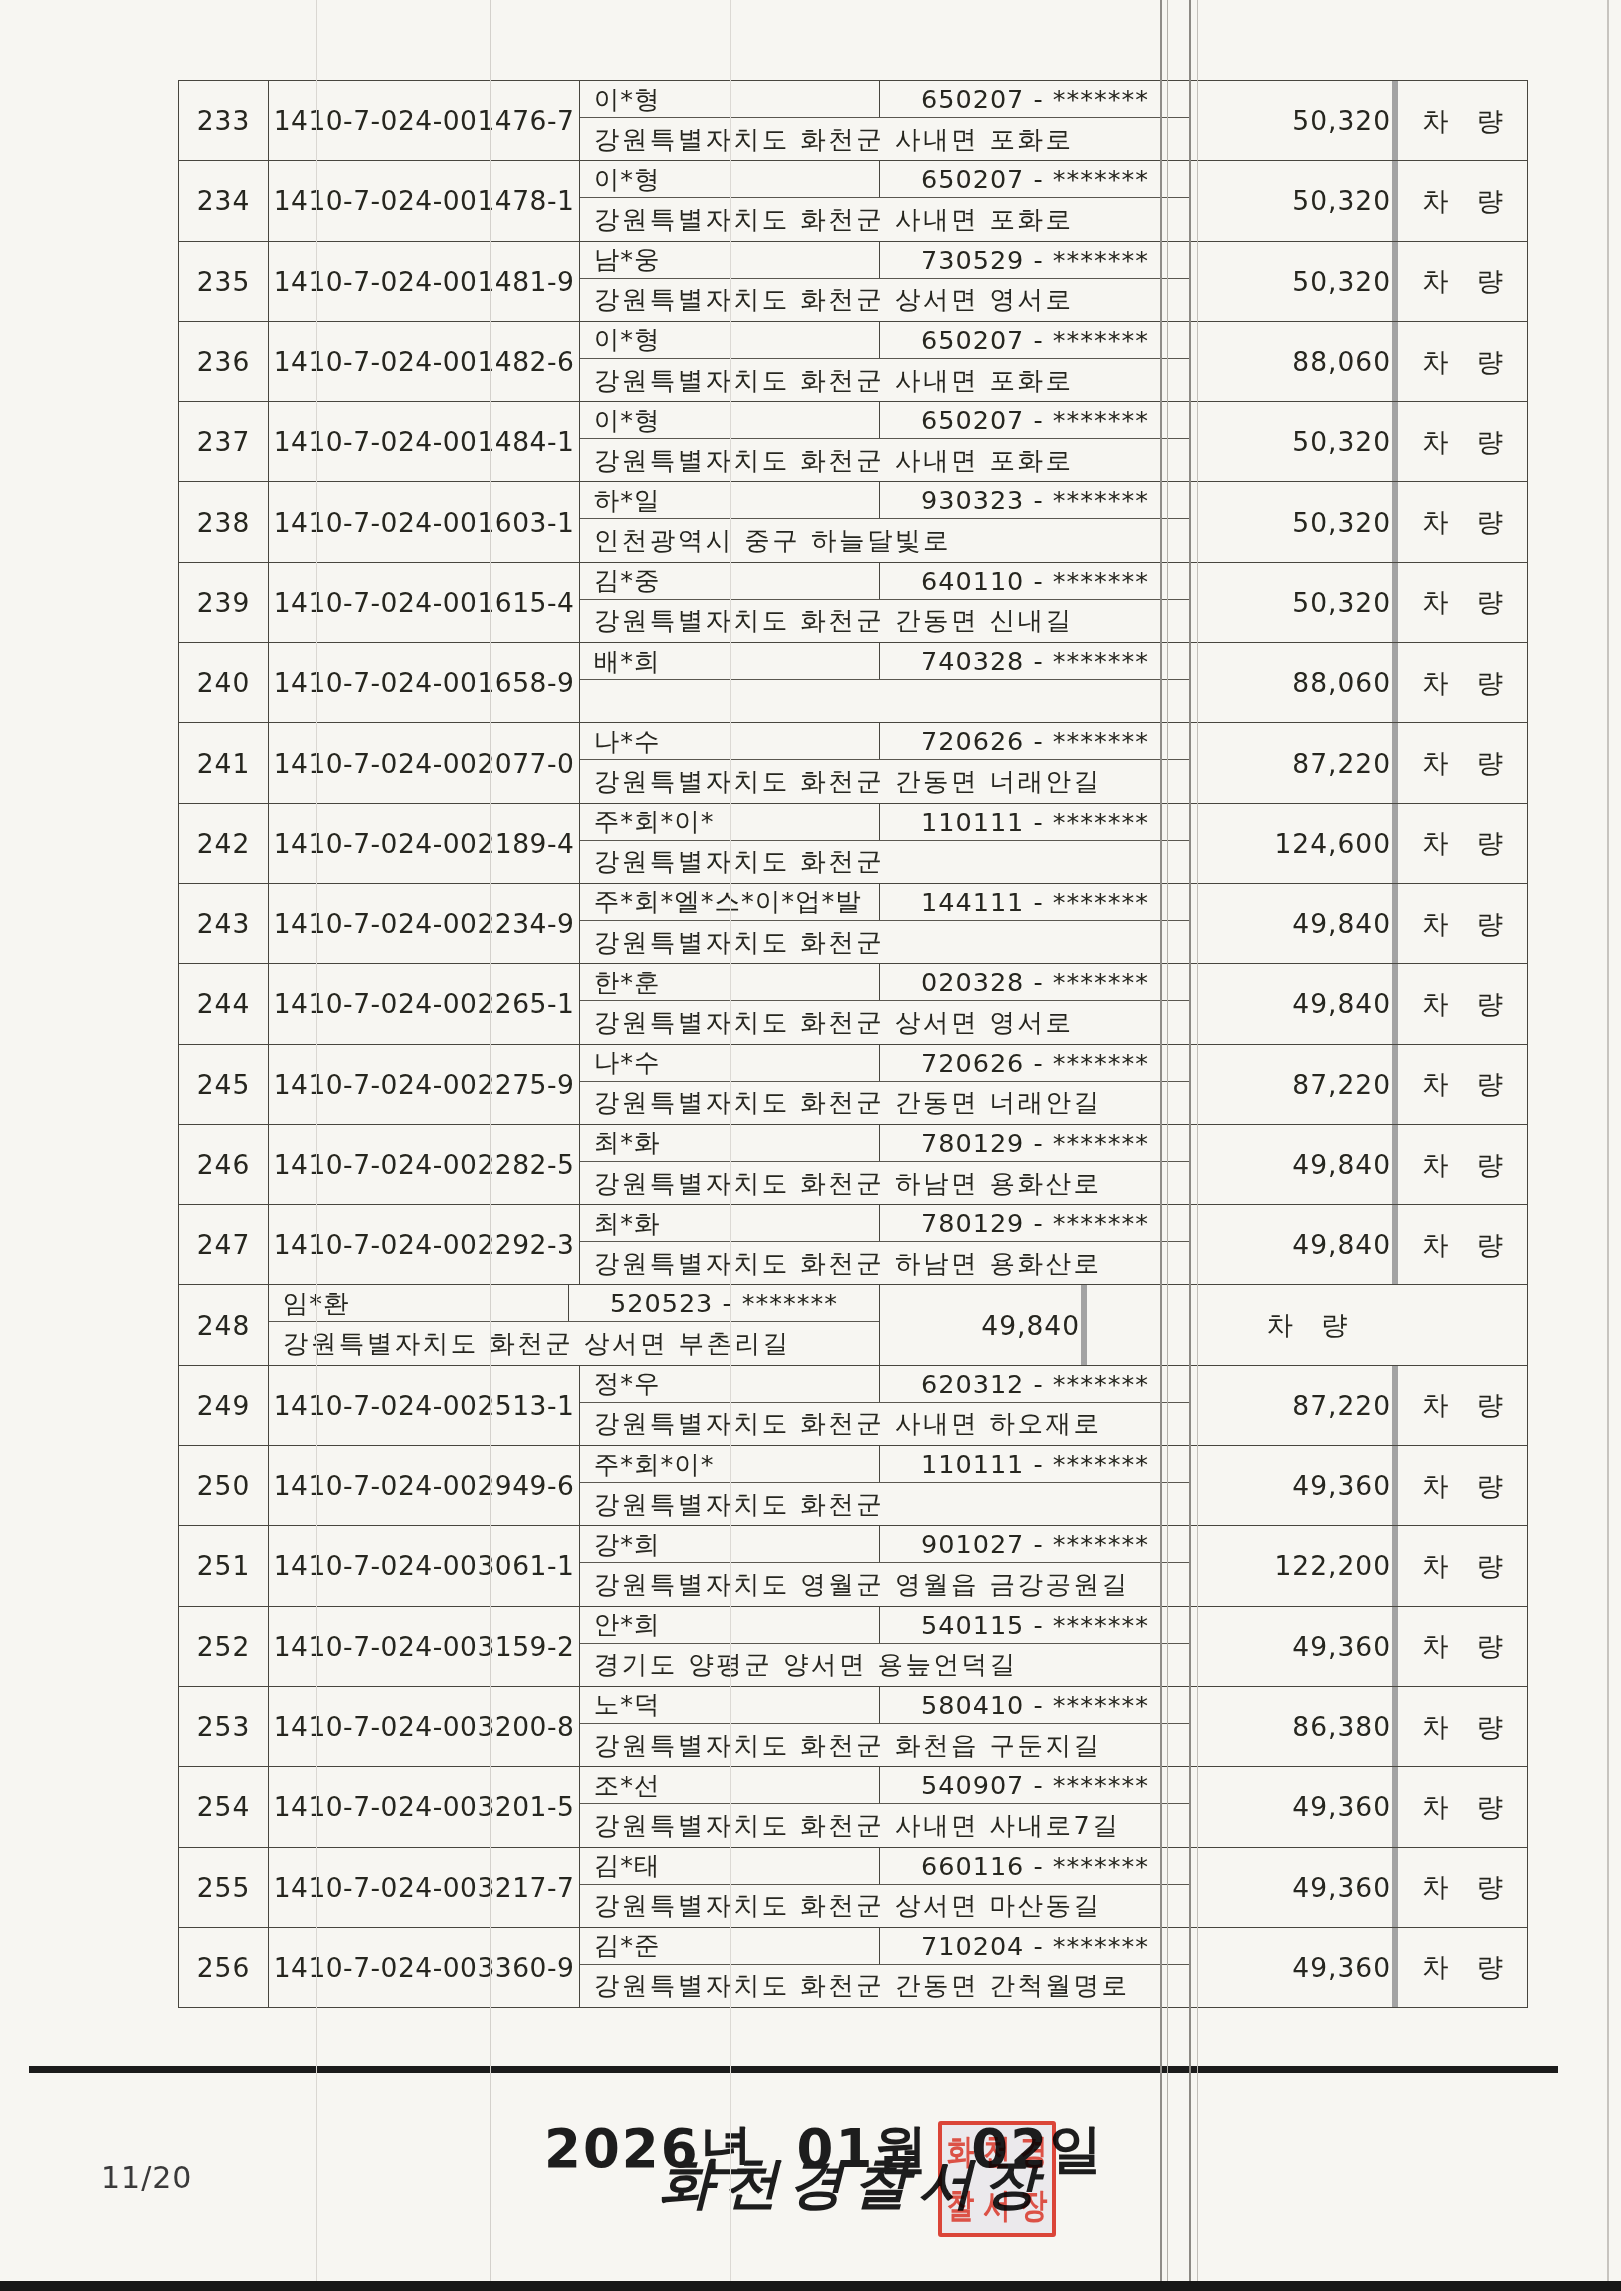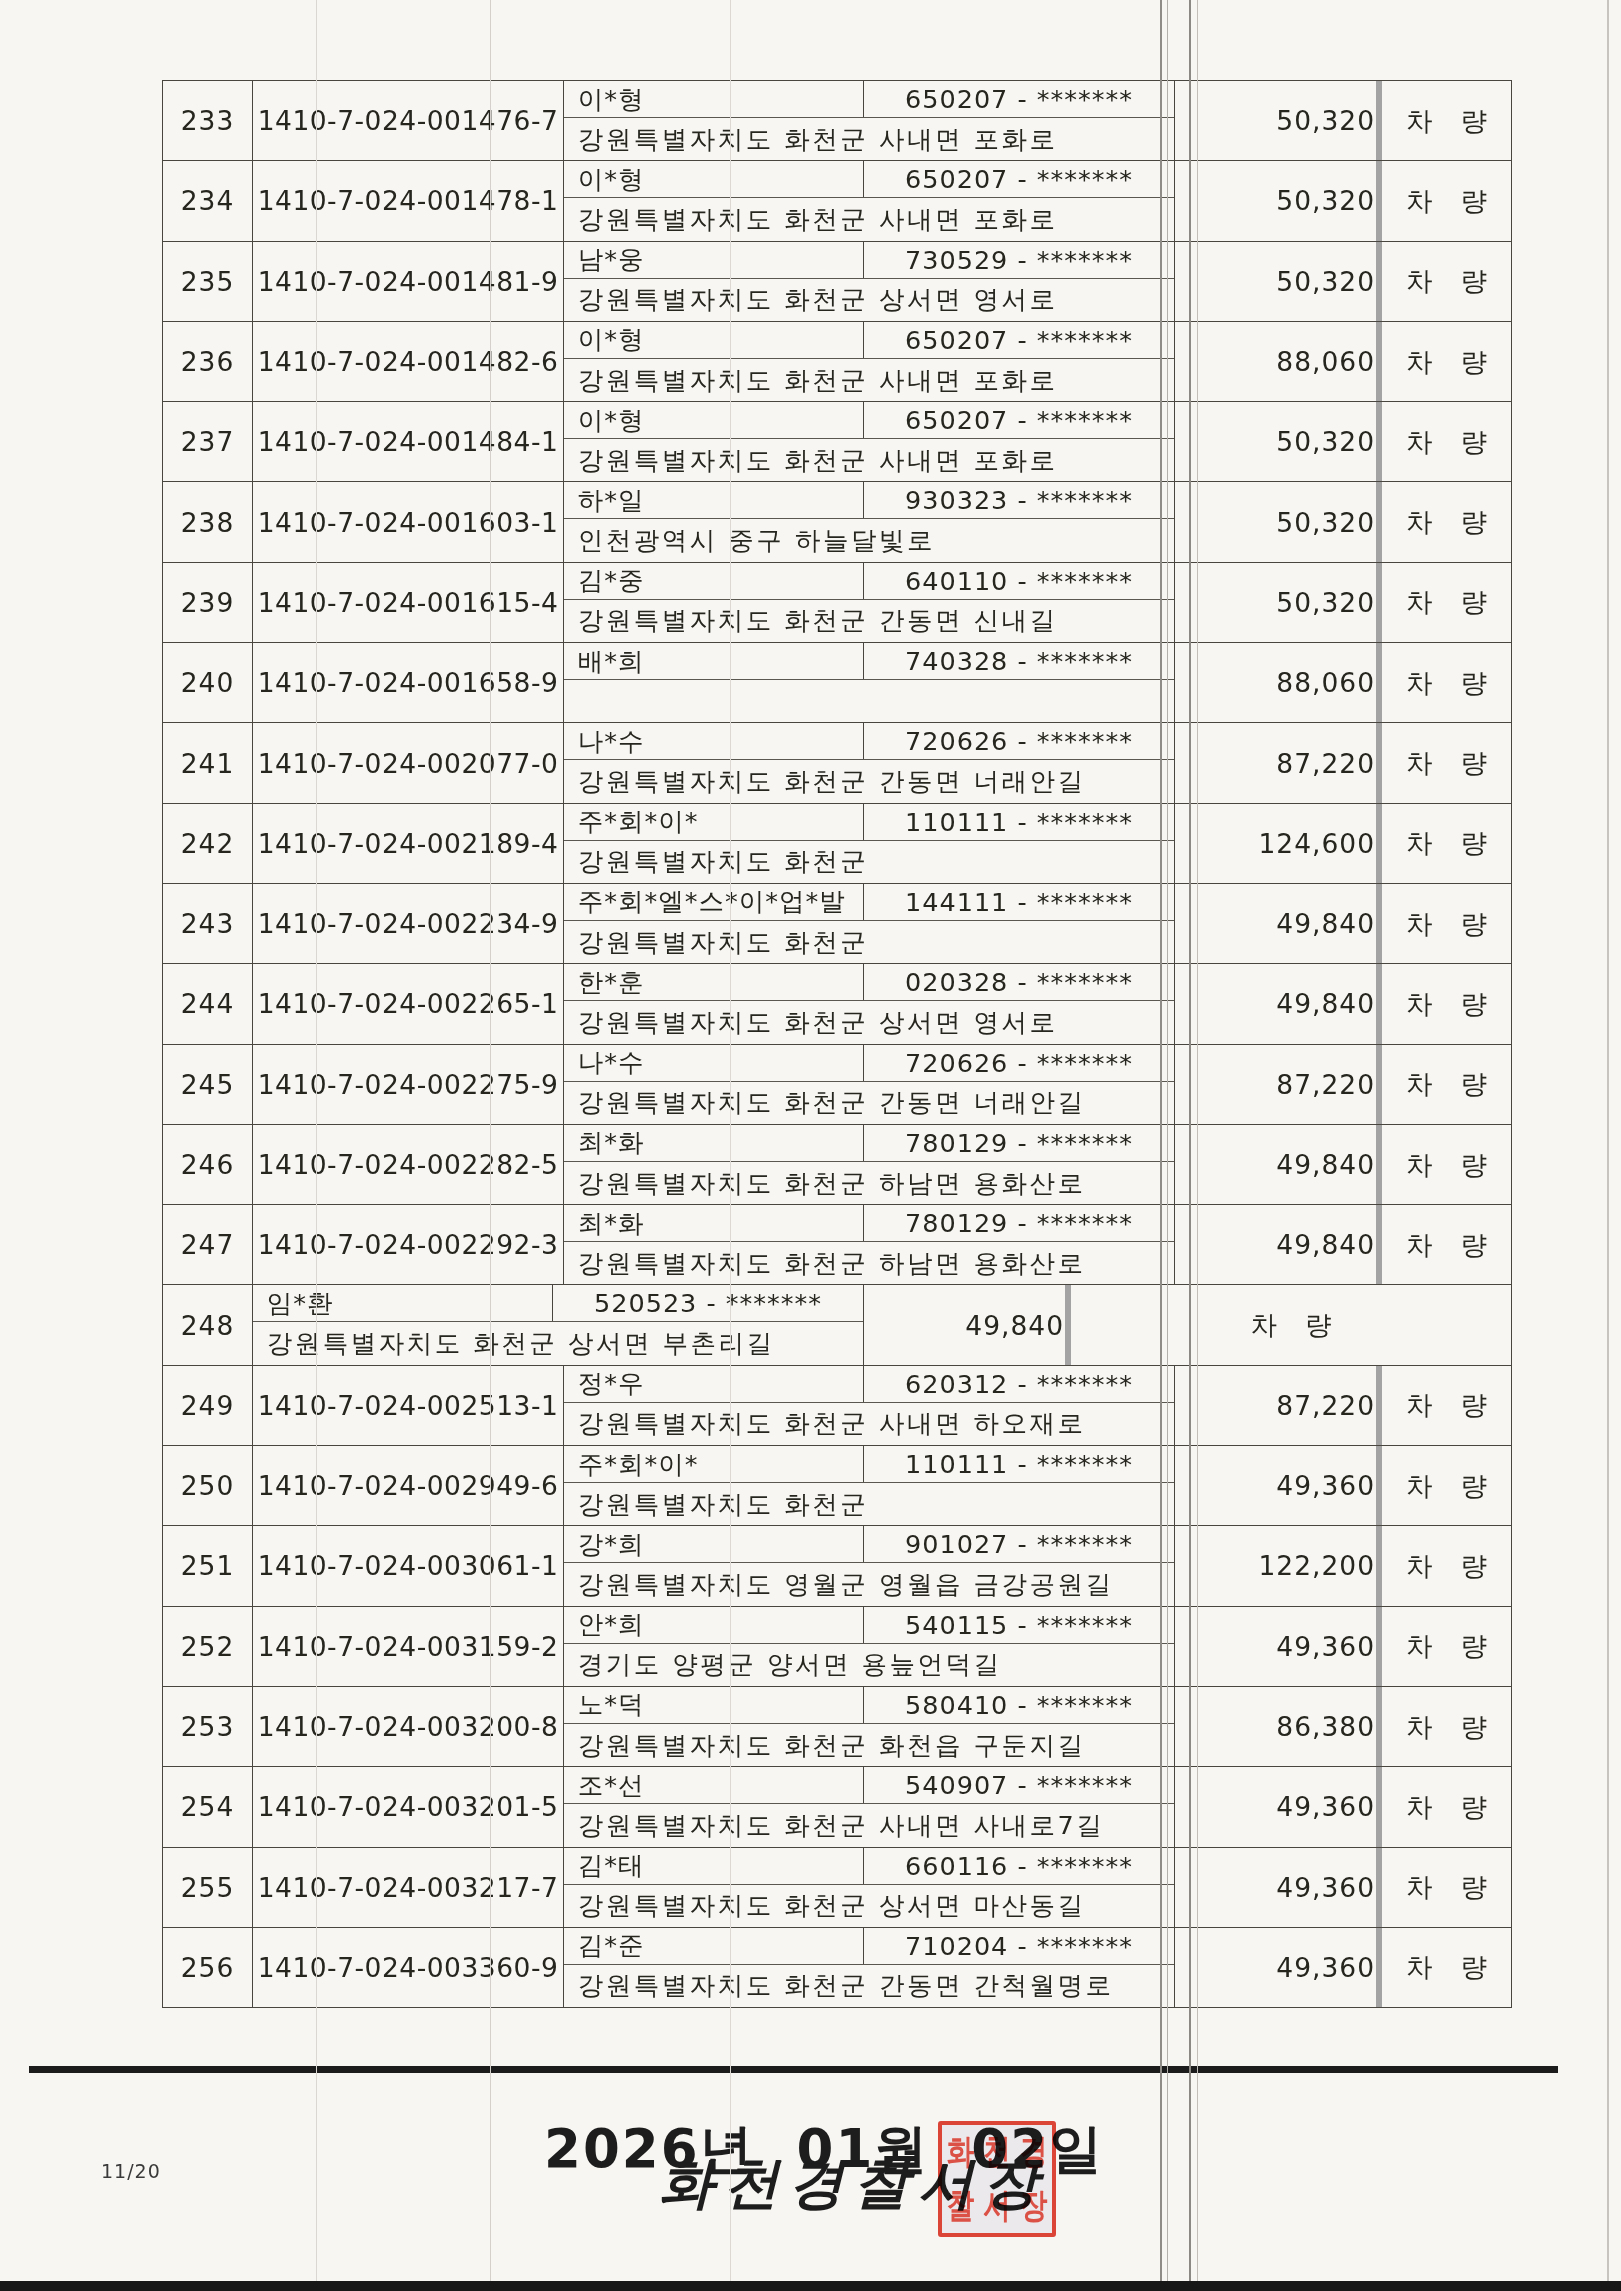--- a/index.html
+++ b/index.html
@@ -18,21 +18,21 @@
   .vl-c{left:730px;background:#dcd9d4;}
   .vl-d{left:1160px;background:#8f8c88;width:2px;}
   .vl-e{left:1167px;background:#b3b0ab;}
   .vl-f{left:1189px;background:#8c8984;width:2px;}
   .vl-g{left:1197px;background:#c2bfba;}
   .vl-h{left:1607px;background:#c7c4bf;width:2px;}
   .bottom-strip{position:absolute;left:0;top:2281px;width:1621px;height:10.8px;background:#171717;z-index:6;}
 
   
   .doc-table{
-    position:absolute;left:162px;top:80px;width:1348px;height:1926px;
+    position:absolute;left:178px;top:80px;width:1348px;height:1926px;
     display:flex;flex-direction:column;
     border:1px solid #48463f;
     box-sizing:content-box;
     background:transparent;
     z-index:2;
     text-align:center;
   }
   .t-row{flex:1;display:flex;border-bottom:1px solid #48463f;min-height:0;}
   .t-row:last-child{border-bottom:none;}
   .cell{box-sizing:border-box;min-width:0;}
@@ -52,21 +52,21 @@
          padding-right:1px;font-size:26.5px;letter-spacing:1px;color:#26261f;}
   .c-type{flex:1;display:flex;align-items:center;justify-content:center;
           font-size:26.5px;word-spacing:19.6px;color:#26261f;}
 
   
   .thick-rule{position:absolute;left:29px;top:2066px;width:1529px;height:6.9px;background:#1c1c1c;z-index:4;}
   .date-line{position:absolute;left:544px;top:2076px;font-size:53px;font-weight:600;
              letter-spacing:2px;word-spacing:21.6px;color:#1d1d1d;z-index:4;margin-top:38px;}
   .issuer-line{position:absolute;left:659px;top:2147px;font-size:55px;font-weight:600;
                letter-spacing:9.8px;color:#1d1d1d;z-index:4;font-style:italic;}
-  .page-num{position:absolute;left:101px;top:2160px;font-size:19px;letter-spacing:1px;color:#3a3a3a;z-index:4;}
+  .page-num{position:absolute;left:101px;top:2160px;font-size:30px;letter-spacing:1px;color:#3a3a3a;z-index:4;}
   .stamp{
     position:absolute;left:938px;top:2121px;width:110px;height:108px;
     border:4.9px solid #e2473b;background:rgba(225,222,240,.40);
     display:grid;grid-template-columns:repeat(3,1fr);grid-template-rows:repeat(2,1fr);
     z-index:7;mix-blend-mode:multiply;border-radius:2.9px;
   }
   .stamp span{
     display:flex;align-items:center;justify-content:center;
     color:#e2473b;font-weight:bold;font-size:27.4px;
     transform:scaleY(1.25);opacity:.92;line-height:1;

